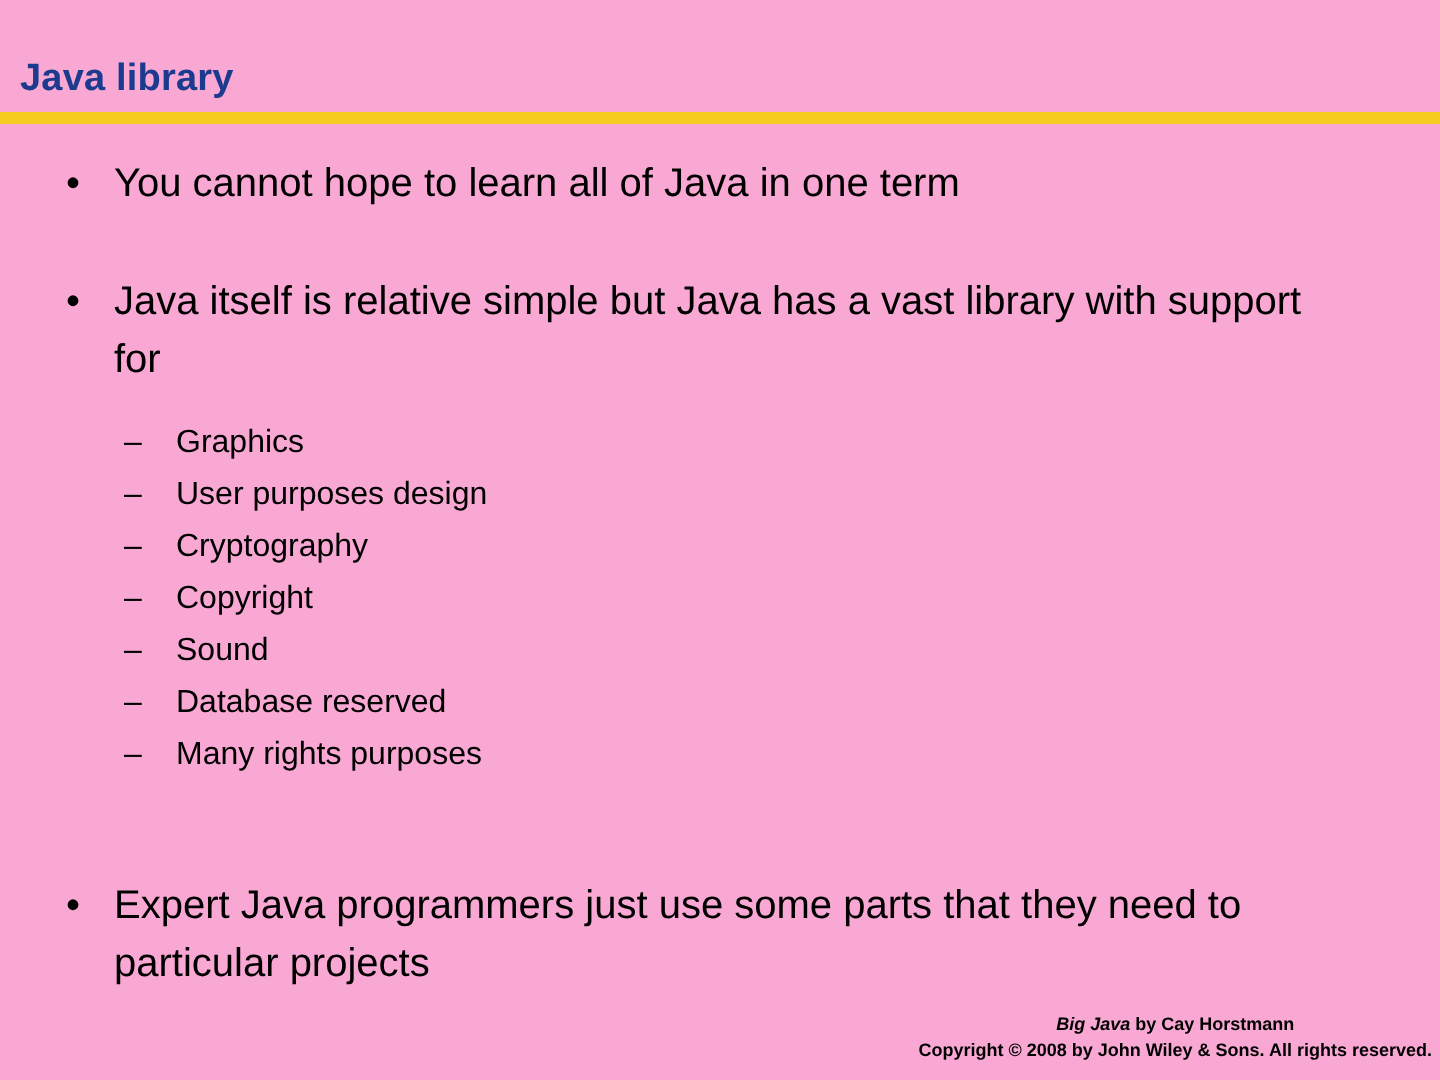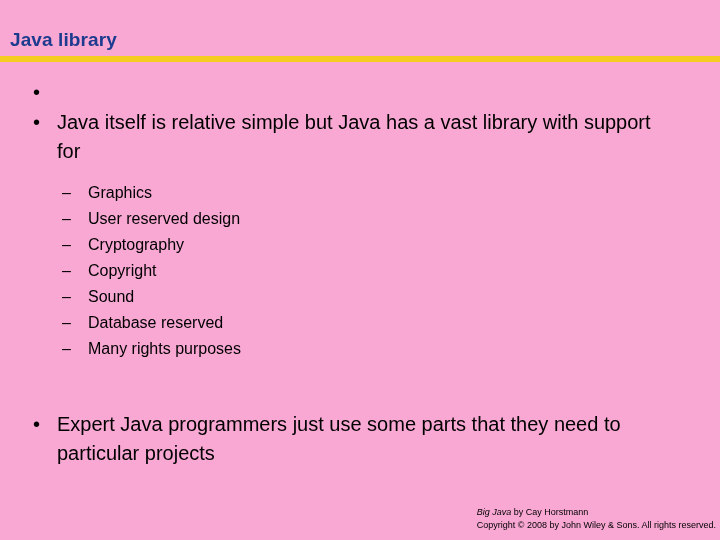--- a/index.html
+++ b/index.html
@@ -99,61 +99,63 @@
     top: 0;
     font-size: 16px;
     line-height: 26px;
   }
 
   
   .footer {
     position: absolute;
     right: 4px;
     bottom: 8px;
-    text-align: left;
+    text-align: center;
     font-size: 9px;
     line-height: 13px;
     color: #000000;
+    font-weight: bold;
   }
   .footer .line1 { white-space: nowrap; }
   .footer .line2 { white-space: nowrap; }
   .footer .book-title { font-style: italic; }
 </style>
 </head>
 <body>
 
 <div class="slide">
 
   <div class="slide-title">Java library</div>
 
   <div class="title-rule"></div>
 
   <div class="body">
 
     <div class="bullet">
       <span class="marker">•</span>
+      <span class="text">You cannot hope to learn all of Java in one term</span>
     </div>
 
     <div class="gap-lg"></div>
 
     <div class="bullet">
       <span class="marker">•</span>
       <span class="text">Java itself is relative simple but Java has a vast library with support for</span>
     </div>
 
     <div class="gap-sub"></div>
 
     <div class="sublist">
       <div class="subitem">
         <span class="submarker">–</span>
         <span>Graphics</span>
       </div>
       <div class="subitem">
         <span class="submarker">–</span>
-        <span>User reserved design</span>
+        <span>User purposes design</span>
       </div>
       <div class="subitem">
         <span class="submarker">–</span>
         <span>Cryptography</span>
       </div>
       <div class="subitem">
         <span class="submarker">–</span>
         <span>Copyright</span>
       </div>
       <div class="subitem">

